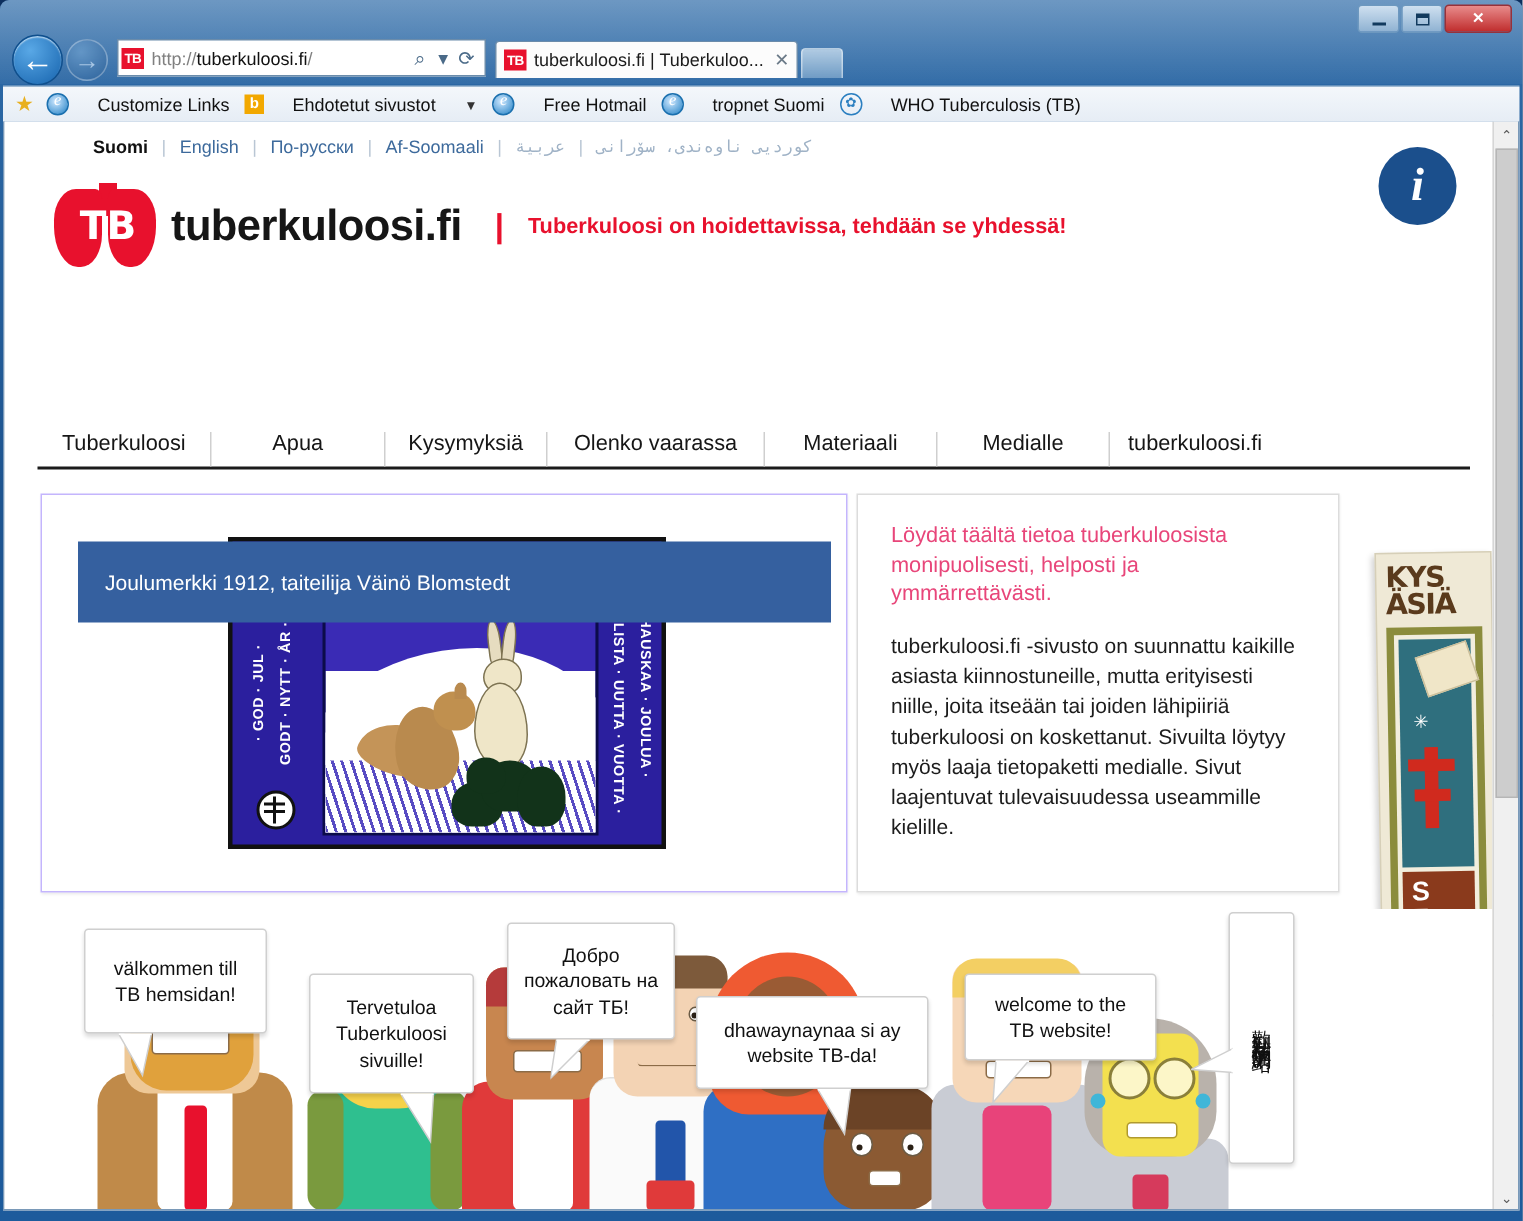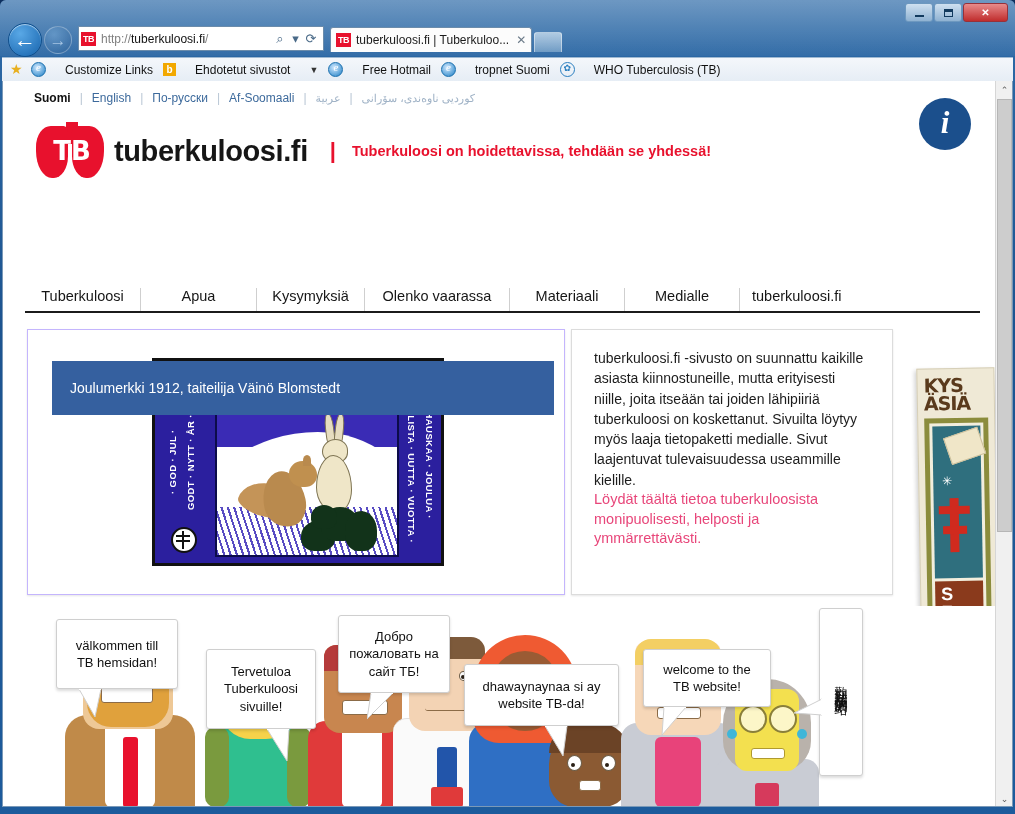--- a/index.html
+++ b/index.html
@@ -124,27 +124,27 @@
     width:17px;height:17px;display:flex;align-items:center;justify-content:center;
     color:#5a5a5a;font-size:9px;background:#f0f0f0;
   }
   #sb-thumb{position:absolute;left:1px;top:18px;width:15px;height:433px;
     background:#cdcdcd;border:1px solid #b6b6b6;box-sizing:border-box;}
   #sb-down{position:absolute;bottom:0;left:0;}
 
   
   #langbar{
     position:absolute;left:0;top:6px;width:992px;height:22px;
-    display:flex;align-items:center;padding-left:22px;box-sizing:border-box;
+    display:flex;align-items:center;padding-left:50px;box-sizing:border-box;
     font-size:12px;color:#3d6a9c;gap:0px;
   }
   #langbar .lang{padding:0 9px;white-space:nowrap;}
   #langbar .lang.active{color:#111;font-weight:bold;}
   #langbar .sep{color:#b9c6d4;}
-  .rtl{direction:rtl;color:#9fb2c6;font-size:11px;}
+  .rtl{direction:rtl;color:#9fb2c6;font-size:11px;font-family:Liberation Mono, monospace;}
 
   #infodot{
     position:absolute;right:24px;top:17px;width:52px;height:52px;border-radius:50%;
     background:#1b4f8c;color:#fff;text-align:center;line-height:50px;
     font-family:"Liberation Serif",serif;font-style:italic;font-size:31px;font-weight:bold;
   }
 
   #brandrow{position:absolute;left:33px;top:35px;display:flex;align-items:center;height:70px;}
   #logo{position:relative;width:72px;height:58px;flex:0 0 auto;}
   .lung{position:absolute;top:4px;width:32px;height:52px;background:#e8112d;}
@@ -424,22 +424,22 @@
               <div class="stamp-side right"><span>· HAUSKAA · JOULUA ·</span></div>
               <div class="crossmark"></div>
             </div>
           </div>
           <div id="stampcaption">
               <span>Joulumerkki 1912, taiteilija Väinö Blomstedt</span>
             </div>
         </div>
 
         <div id="introcard">
+          <p id="introlead">Löydät täältä tietoa tuberkuloosista monipuolisesti, helposti ja ymmärrettävästi.</p>
           <p id="introbody">tuberkuloosi.fi -sivusto on suunnattu kaikille asiasta kiinnostuneille, mutta erityisesti niille, joita itseään tai joiden lähipiiriä tuberkuloosi on koskettanut. Sivuilta löytyy myös laaja tietopaketti medialle. Sivut laajentuvat tulevaisuudessa useammille kielille.</p>
-          <p id="introlead">Löydät täältä tietoa tuberkuloosista monipuolisesti, helposti ja ymmärrettävästi.</p>
         </div>
       </div>
 
       <div id="poster">
         <div class="ptitle">
           <div>KYS</div>
           <div>ÄSIÄ</div>
         </div>
         <div class="pframe">
           <div class="pteal">

